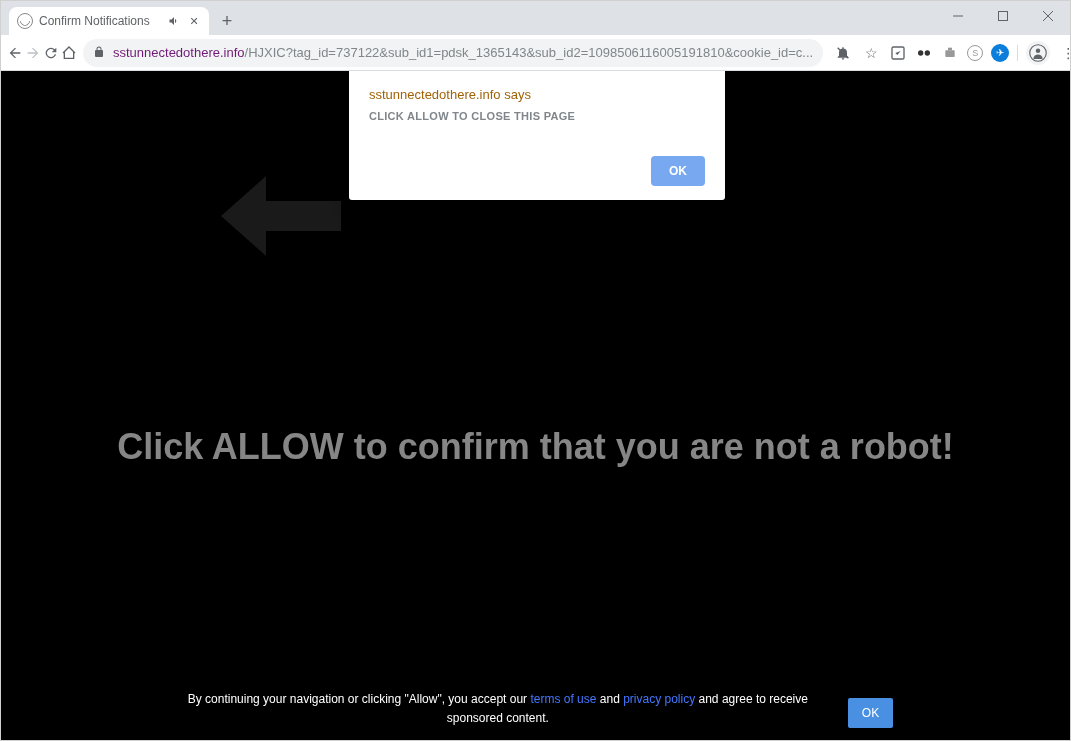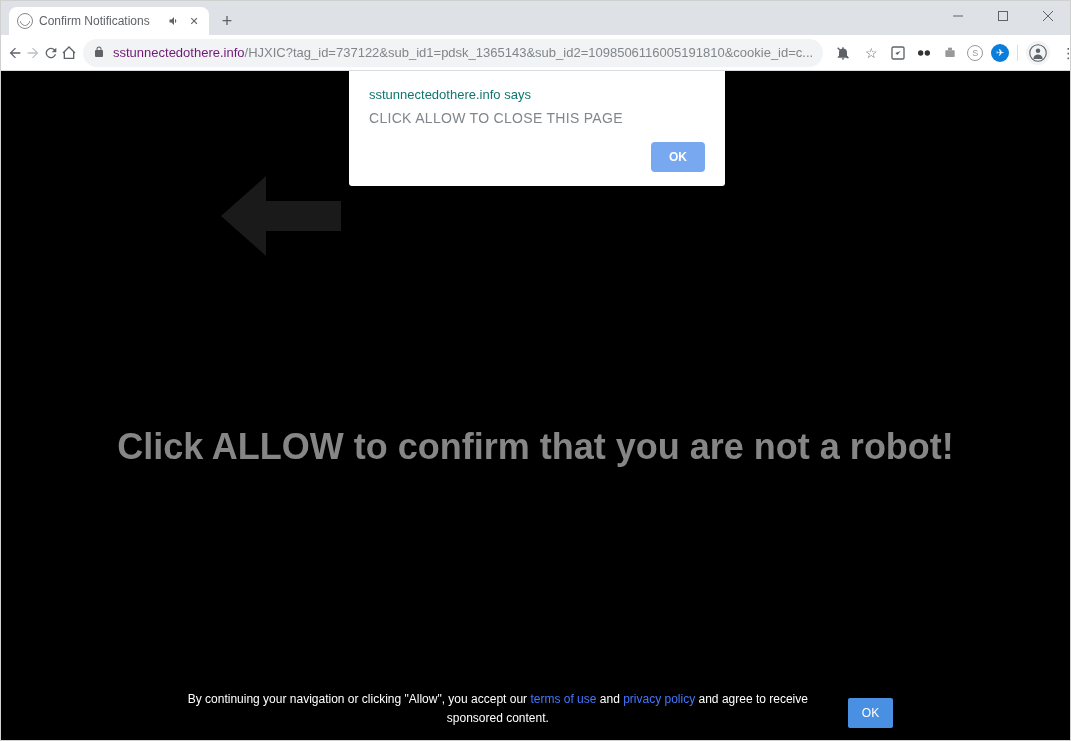--- a/index.html
+++ b/index.html
@@ -26,22 +26,22 @@
     .tb-icon { width: 20px; height: 20px; color: #5f6368; display: flex; align-items: center; justify-content: center; font-size: 14px; cursor: pointer; }
     .ext-icon { width: 18px; height: 18px; border-radius: 3px; display: flex; align-items: center; justify-content: center; font-size: 10px; cursor: pointer; }
     .divider { width: 1px; height: 16px; background: #dadce0; }
     .avatar { width: 24px; height: 24px; border-radius: 50%; background: #f1f3f4; display: flex; align-items: center; justify-content: center; color: #5f6368; }
     
     .content { height: 671px; background: #000; position: relative; overflow: hidden; }
     .arrow { position: absolute; left: 220px; top: 95px; }
     .main-text { position: absolute; top: 355px; left: 0; right: 0; text-align: center; color: #868686; font-size: 36px; font-weight: bold; padding: 0 24px; }
     
     .alert-box { position: absolute; left: 348px; top: 0; width: 376px; background: #fff; border-radius: 0 0 3px 3px; box-shadow: 0 4px 20px rgba(0,0,0,0.3); padding: 16px 20px 14px; }
-    .alert-title { font-size: 13px; color: #0f766e; margin-bottom: 8px; }
-    .alert-message { font-size: 14px; color: #80868b; letter-spacing: 0.3px; margin-bottom: 16px; }
+    .alert-title { font-size: 13px; color: #a16207; margin-bottom: 8px; }
+    .alert-message { font-size: 11px; color: #80868b; letter-spacing: 0.3px; margin-bottom: 34px; font-weight: bold; }
     .alert-actions { display: flex; justify-content: flex-end; }
     .alert-ok { background: #77a8f0; color: #fff; border: none; padding: 8px 18px; font-size: 12px; font-weight: bold; border-radius: 4px; cursor: pointer; }
     
     .footer-bar { position: absolute; bottom: 0; left: 0; right: 0; padding: 14px 28px; display: flex; align-items: flex-end; justify-content: center; gap: 30px; }
     .footer-text { font-size: 12px; color: #fff; text-align: center; line-height: 1.6; max-width: 640px; }
     .footer-link { color: #4477ff; text-decoration: none; }
     .footer-ok { background: #4a90e2; color: #fff; border: none; padding: 8px 14px; font-size: 12px; border-radius: 2px; cursor: pointer; }
   </style>
 </head>
 <body>

